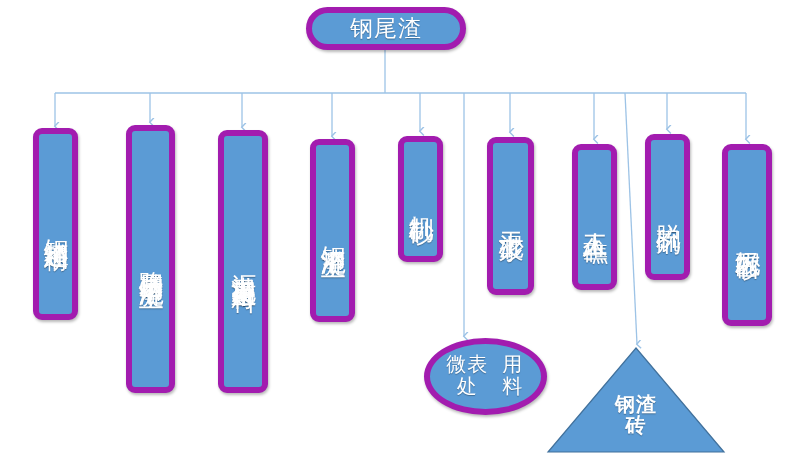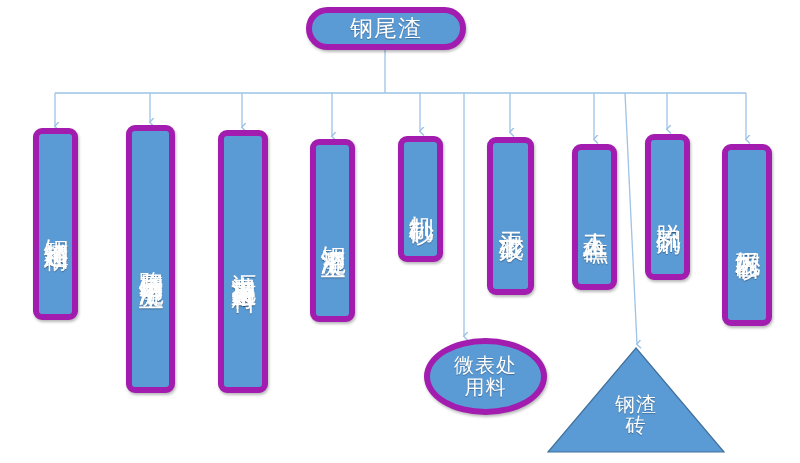--- a/index.html
+++ b/index.html
@@ -59,20 +59,21 @@
     letter-spacing: 1px;
     padding: 0 10px;
   }
   .triangle-node {
     background: transparent;
     border: none;
     box-shadow: none;
     align-items: flex-end;
     font-size: 20px;
     letter-spacing: 1px;
+    font-weight: bold;
   }
   .triangle-shape {
     position: absolute;
     left: 0;
     top: 0;
     width: 100%;
     height: 100%;
   }
   .triangle-label {
     position: relative;
@@ -148,21 +149,21 @@
   </div>
 
   <div class="node vbox" style="left:645px; top:134px; width:45px; height:146px;">
     <span>脱硫剂</span>
   </div>
 
   <div class="node vbox" style="left:722px; top:144px; width:50px; height:182px;">
     <span>级配砂石</span>
   </div>
 
-  <div class="node ellipse-node" style="left:424px; top:338px; width:123px; height:77px; flex-direction:column;">
+  <div class="node ellipse-node" style="left:424px; top:338px; width:123px; height:77px; font-family:Liberation Mono, monospace;">
     <span>微表处</span>
     <span>用料</span>
   </div>
 
   <div class="node triangle-node" style="left:546px; top:346px; width:180px; height:108px;">
     <svg class="triangle-shape" viewBox="0 0 180 108" preserveAspectRatio="none">
       <polygon points="90,2 178,106 2,106" fill="#5B9BD5" stroke="#41719C" stroke-width="1.2"></polygon>
     </svg>
     <div class="triangle-label">
       <div>钢渣</div>

